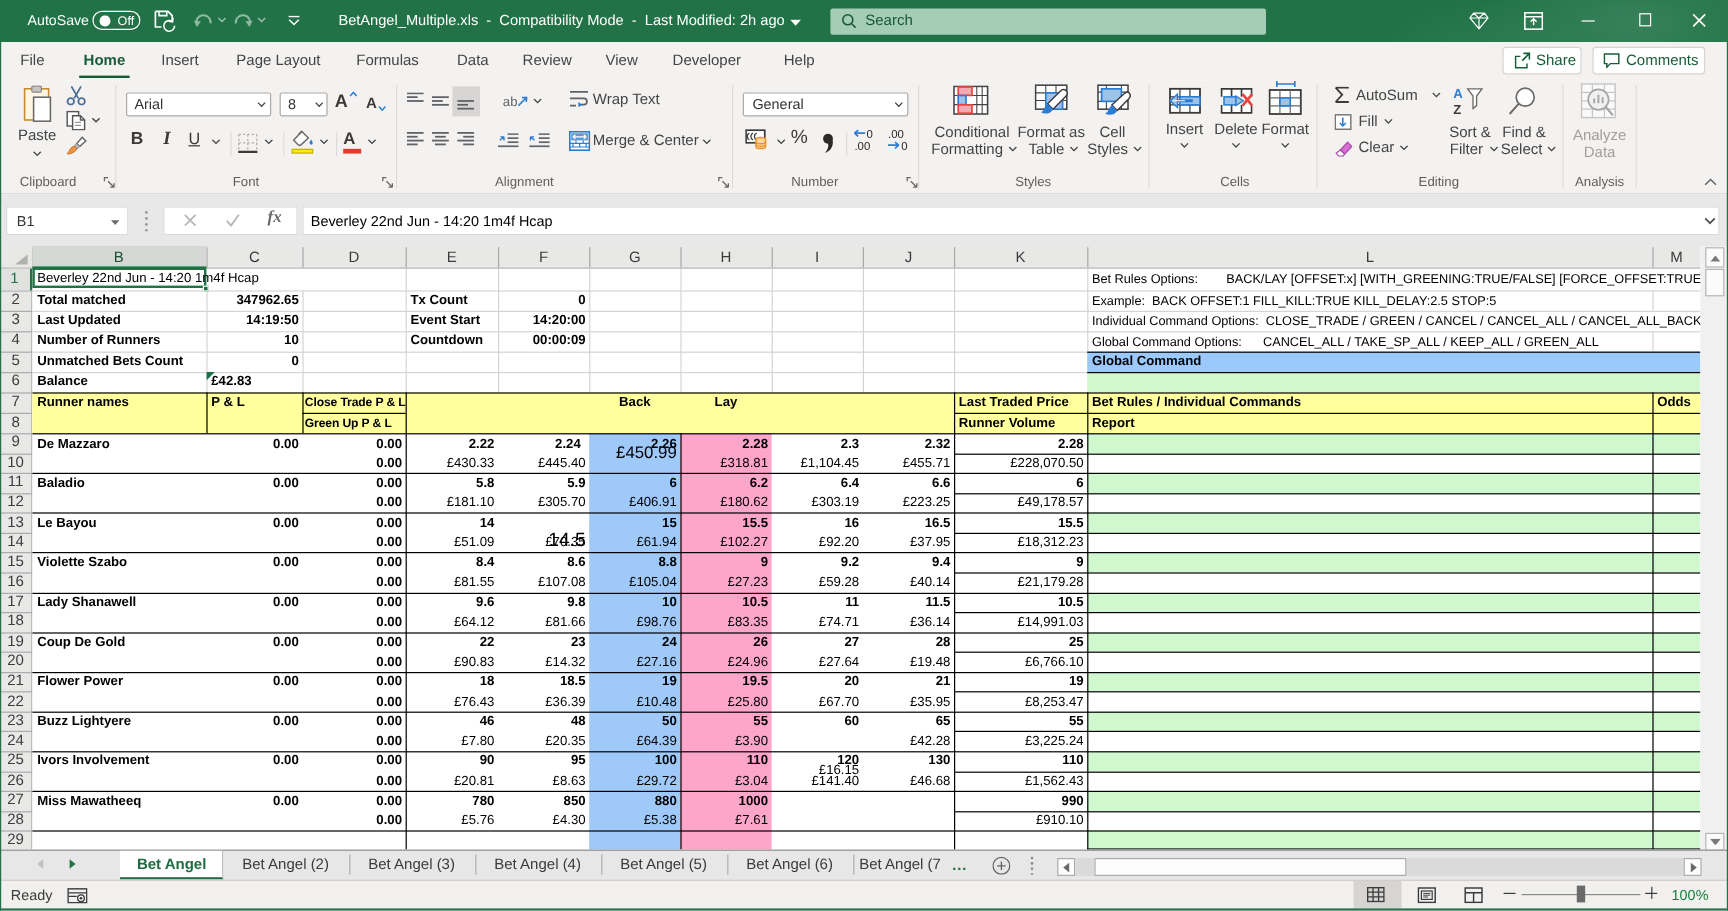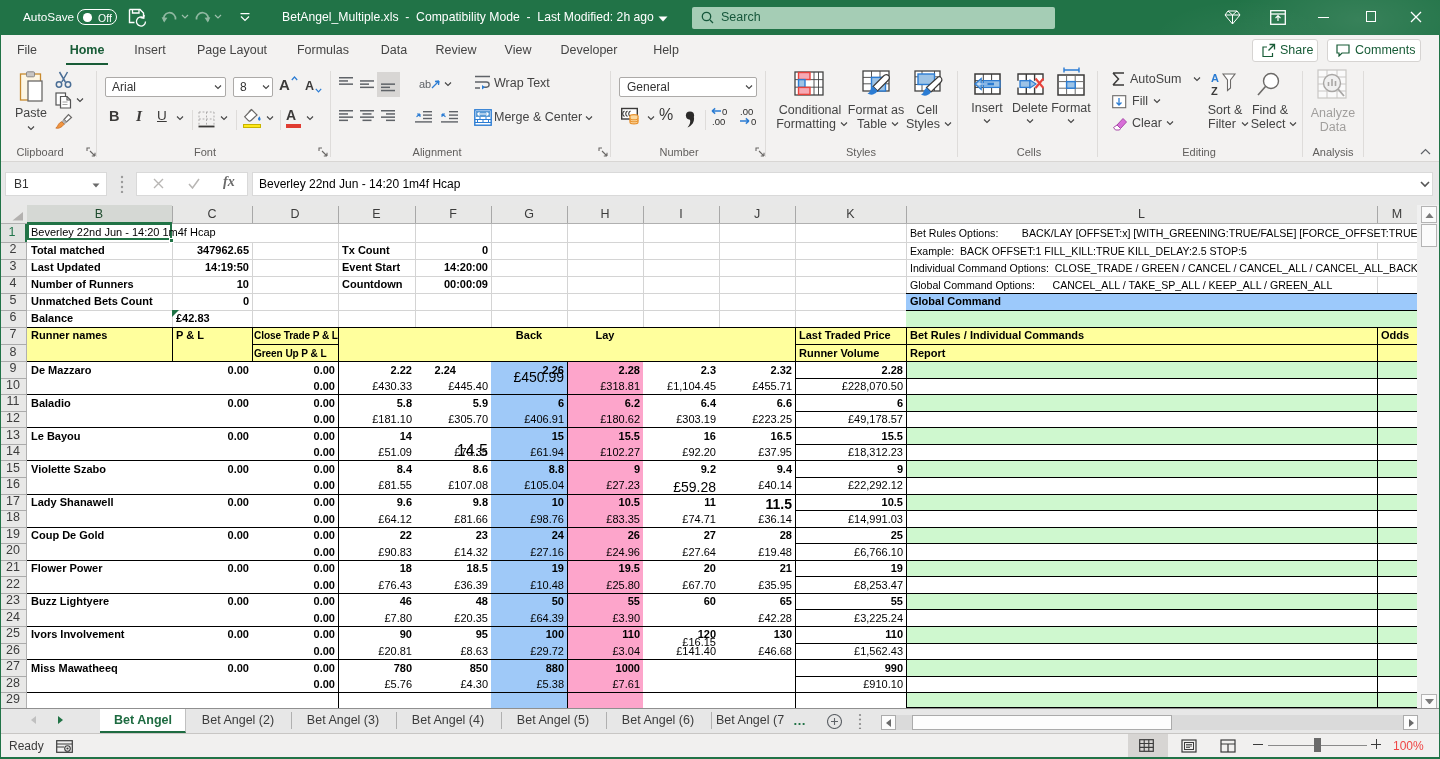--- a/index.html
+++ b/index.html
@@ -808,21 +808,21 @@
 <div style="position:absolute;left:799px;top:329.25px;font-size:11px;color:#000;font-weight:bold;white-space:nowrap;">Last Traded Price</div>
 <div style="position:absolute;left:799px;top:346.5px;font-size:11px;color:#000;font-weight:bold;white-space:nowrap;">Runner Volume</div>
 <div style="position:absolute;left:910px;top:329.25px;font-size:11px;color:#000;font-weight:bold;white-space:nowrap;">Bet Rules / Individual Commands</div>
 <div style="position:absolute;left:1381px;top:329.25px;font-size:11px;color:#000;font-weight:bold;white-space:nowrap;">Odds</div>
 <div style="position:absolute;left:910px;top:346.5px;font-size:11px;color:#000;font-weight:bold;white-space:nowrap;">Report</div>
 <div style="position:absolute;left:31px;top:363.6px;font-size:11px;color:#000;font-weight:bold;white-space:nowrap;">De Mazzaro</div>
 <div style="position:absolute;right:1191px;top:363.6px;font-size:11px;color:#000;font-weight:bold;white-space:nowrap;">0.00</div>
 <div style="position:absolute;right:1105px;top:363.6px;font-size:11px;color:#000;font-weight:bold;white-space:nowrap;">0.00</div>
 <div style="position:absolute;right:1105px;top:380.15500000000003px;font-size:11px;color:#000;font-weight:bold;white-space:nowrap;">0.00</div>
 <div style="position:absolute;right:1028px;top:363.6px;font-size:11px;color:#000;font-weight:bold;white-space:nowrap;">2.22</div>
-<div style="position:absolute;right:984px;top:363.6px;font-size:11px;color:#000;font-weight:bold;white-space:nowrap;">2.24</div>
+<div style="position:absolute;right:956px;top:363.6px;font-size:11px;color:#000;font-weight:bold;white-space:nowrap;">2.24</div>
 <div style="position:absolute;right:876px;top:363.6px;font-size:11px;color:#000;font-weight:bold;white-space:nowrap;">2.26</div>
 <div style="position:absolute;right:800px;top:363.6px;font-size:11px;color:#000;font-weight:bold;white-space:nowrap;">2.28</div>
 <div style="position:absolute;right:724px;top:363.6px;font-size:11px;color:#000;font-weight:bold;white-space:nowrap;">2.3</div>
 <div style="position:absolute;right:648px;top:363.6px;font-size:11px;color:#000;font-weight:bold;white-space:nowrap;">2.32</div>
 <div style="position:absolute;right:1028px;top:380.15500000000003px;font-size:11px;color:#000;font-weight:normal;white-space:nowrap;">£430.33</div>
 <div style="position:absolute;right:952px;top:380.15500000000003px;font-size:11px;color:#000;font-weight:normal;white-space:nowrap;">£445.40</div>
 <div style="position:absolute;right:876px;top:369px;font-size:14px;color:#000;font-weight:normal;white-space:nowrap;">£450.99</div>
 <div style="position:absolute;right:800px;top:380.15500000000003px;font-size:11px;color:#000;font-weight:normal;white-space:nowrap;">£318.81</div>
 <div style="position:absolute;right:724px;top:380.15500000000003px;font-size:11px;color:#000;font-weight:normal;white-space:nowrap;">£1,104.45</div>
 <div style="position:absolute;right:648px;top:380.15500000000003px;font-size:11px;color:#000;font-weight:normal;white-space:nowrap;">£455.71</div>
@@ -871,34 +871,34 @@
 <div style="position:absolute;right:1028px;top:462.93px;font-size:11px;color:#000;font-weight:bold;white-space:nowrap;">8.4</div>
 <div style="position:absolute;right:952px;top:462.93px;font-size:11px;color:#000;font-weight:bold;white-space:nowrap;">8.6</div>
 <div style="position:absolute;right:876px;top:462.93px;font-size:11px;color:#000;font-weight:bold;white-space:nowrap;">8.8</div>
 <div style="position:absolute;right:800px;top:462.93px;font-size:11px;color:#000;font-weight:bold;white-space:nowrap;">9</div>
 <div style="position:absolute;right:724px;top:462.93px;font-size:11px;color:#000;font-weight:bold;white-space:nowrap;">9.2</div>
 <div style="position:absolute;right:648px;top:462.93px;font-size:11px;color:#000;font-weight:bold;white-space:nowrap;">9.4</div>
 <div style="position:absolute;right:1028px;top:479.485px;font-size:11px;color:#000;font-weight:normal;white-space:nowrap;">£81.55</div>
 <div style="position:absolute;right:952px;top:479.485px;font-size:11px;color:#000;font-weight:normal;white-space:nowrap;">£107.08</div>
 <div style="position:absolute;right:876px;top:479.485px;font-size:11px;color:#000;font-weight:normal;white-space:nowrap;">£105.04</div>
 <div style="position:absolute;right:800px;top:479.485px;font-size:11px;color:#000;font-weight:normal;white-space:nowrap;">£27.23</div>
-<div style="position:absolute;right:724px;top:479.485px;font-size:14px;color:#000;font-weight:normal;white-space:nowrap;">£59.28</div>
+<div style="position:absolute;right:724px;top:479.485px;font-size:11px;color:#000;font-weight:normal;white-space:nowrap;">£59.28</div>
 <div style="position:absolute;right:648px;top:479.485px;font-size:11px;color:#000;font-weight:normal;white-space:nowrap;">£40.14</div>
 <div style="position:absolute;right:537px;top:462.93px;font-size:11px;color:#000;font-weight:bold;white-space:nowrap;">9</div>
-<div style="position:absolute;right:537px;top:479.485px;font-size:11px;color:#000;font-weight:normal;white-space:nowrap;">£22,292.12</div>
+<div style="position:absolute;right:537px;top:479.485px;font-size:11px;color:#000;font-weight:normal;white-space:nowrap;">£21,179.28</div>
 <div style="position:absolute;left:31px;top:496.04px;font-size:11px;color:#000;font-weight:bold;white-space:nowrap;">Lady Shanawell</div>
 <div style="position:absolute;right:1191px;top:496.04px;font-size:11px;color:#000;font-weight:bold;white-space:nowrap;">0.00</div>
 <div style="position:absolute;right:1105px;top:496.04px;font-size:11px;color:#000;font-weight:bold;white-space:nowrap;">0.00</div>
 <div style="position:absolute;right:1105px;top:512.595px;font-size:11px;color:#000;font-weight:bold;white-space:nowrap;">0.00</div>
 <div style="position:absolute;right:1028px;top:496.04px;font-size:11px;color:#000;font-weight:bold;white-space:nowrap;">9.6</div>
 <div style="position:absolute;right:952px;top:496.04px;font-size:11px;color:#000;font-weight:bold;white-space:nowrap;">9.8</div>
 <div style="position:absolute;right:876px;top:496.04px;font-size:11px;color:#000;font-weight:bold;white-space:nowrap;">10</div>
 <div style="position:absolute;right:800px;top:496.04px;font-size:11px;color:#000;font-weight:bold;white-space:nowrap;">10.5</div>
 <div style="position:absolute;right:724px;top:496.04px;font-size:11px;color:#000;font-weight:bold;white-space:nowrap;">11</div>
-<div style="position:absolute;right:648px;top:496.04px;font-size:14px;color:#000;font-weight:bold;white-space:nowrap;">11.5</div>
+<div style="position:absolute;right:648px;top:496.04px;font-size:11px;color:#000;font-weight:bold;white-space:nowrap;">11.5</div>
 <div style="position:absolute;right:1028px;top:512.595px;font-size:11px;color:#000;font-weight:normal;white-space:nowrap;">£64.12</div>
 <div style="position:absolute;right:952px;top:512.595px;font-size:11px;color:#000;font-weight:normal;white-space:nowrap;">£81.66</div>
 <div style="position:absolute;right:876px;top:512.595px;font-size:11px;color:#000;font-weight:normal;white-space:nowrap;">£98.76</div>
 <div style="position:absolute;right:800px;top:512.595px;font-size:11px;color:#000;font-weight:normal;white-space:nowrap;">£83.35</div>
 <div style="position:absolute;right:724px;top:512.595px;font-size:11px;color:#000;font-weight:normal;white-space:nowrap;">£74.71</div>
 <div style="position:absolute;right:648px;top:512.595px;font-size:11px;color:#000;font-weight:normal;white-space:nowrap;">£36.14</div>
 <div style="position:absolute;right:537px;top:496.04px;font-size:11px;color:#000;font-weight:bold;white-space:nowrap;">10.5</div>
 <div style="position:absolute;right:537px;top:512.595px;font-size:11px;color:#000;font-weight:normal;white-space:nowrap;">£14,991.03</div>
 <div style="position:absolute;left:31px;top:529.1500000000001px;font-size:11px;color:#000;font-weight:bold;white-space:nowrap;">Coup De Gold</div>
 <div style="position:absolute;right:1191px;top:529.1500000000001px;font-size:11px;color:#000;font-weight:bold;white-space:nowrap;">0.00</div>
@@ -1081,15 +1081,15 @@
     <svg width="16" height="14" viewBox="0 0 16 14">
       <rect x="1" y="1" width="14" height="12" fill="none" stroke="#3b3b3b" stroke-width="1.2"></rect>
       <path d="M1 5 h14 M8 5 v8" stroke="#3b3b3b" stroke-width="1.2"></path>
     </svg>
   </div>
 <div style="position:absolute;left:1253px;top:744.2px;width:10px;height:0px;border-top:1.6px solid #3b3b3b"></div>
 <div style="position:absolute;left:1268px;top:744.8px;width:99px;height:0px;border-top:1px solid #8a8a8a"></div>
 <div style="position:absolute;left:1314px;top:738px;width:7px;height:14px;background:#6a6a6a"></div>
 <div style="position:absolute;left:1371px;top:744.2px;width:10px;height:0px;border-top:1.6px solid #3b3b3b"></div>
 <div style="position:absolute;left:1376px;top:739.4px;width:0px;height:10px;border-left:1.6px solid #3b3b3b"></div>
-<div style="position:absolute;left:1393px;top:738.5px;font-size:12px;color:#ef4444;font-weight:normal;white-space:nowrap;">100%</div>
+<div style="position:absolute;left:1393px;top:738.5px;font-size:12px;color:#15803d;font-weight:normal;white-space:nowrap;">100%</div>
 <div style="position:absolute;left:0px;top:35px;width:0px;height:724px;border-left:1px solid #217347"></div>
 <div style="position:absolute;left:1438.5px;top:35px;width:0px;height:724px;border-left:1.5px solid #217347"></div>
 <div style="position:absolute;left:0px;top:756.5px;width:1440px;height:2.5px;background:#217347"></div>
 </body></html>

